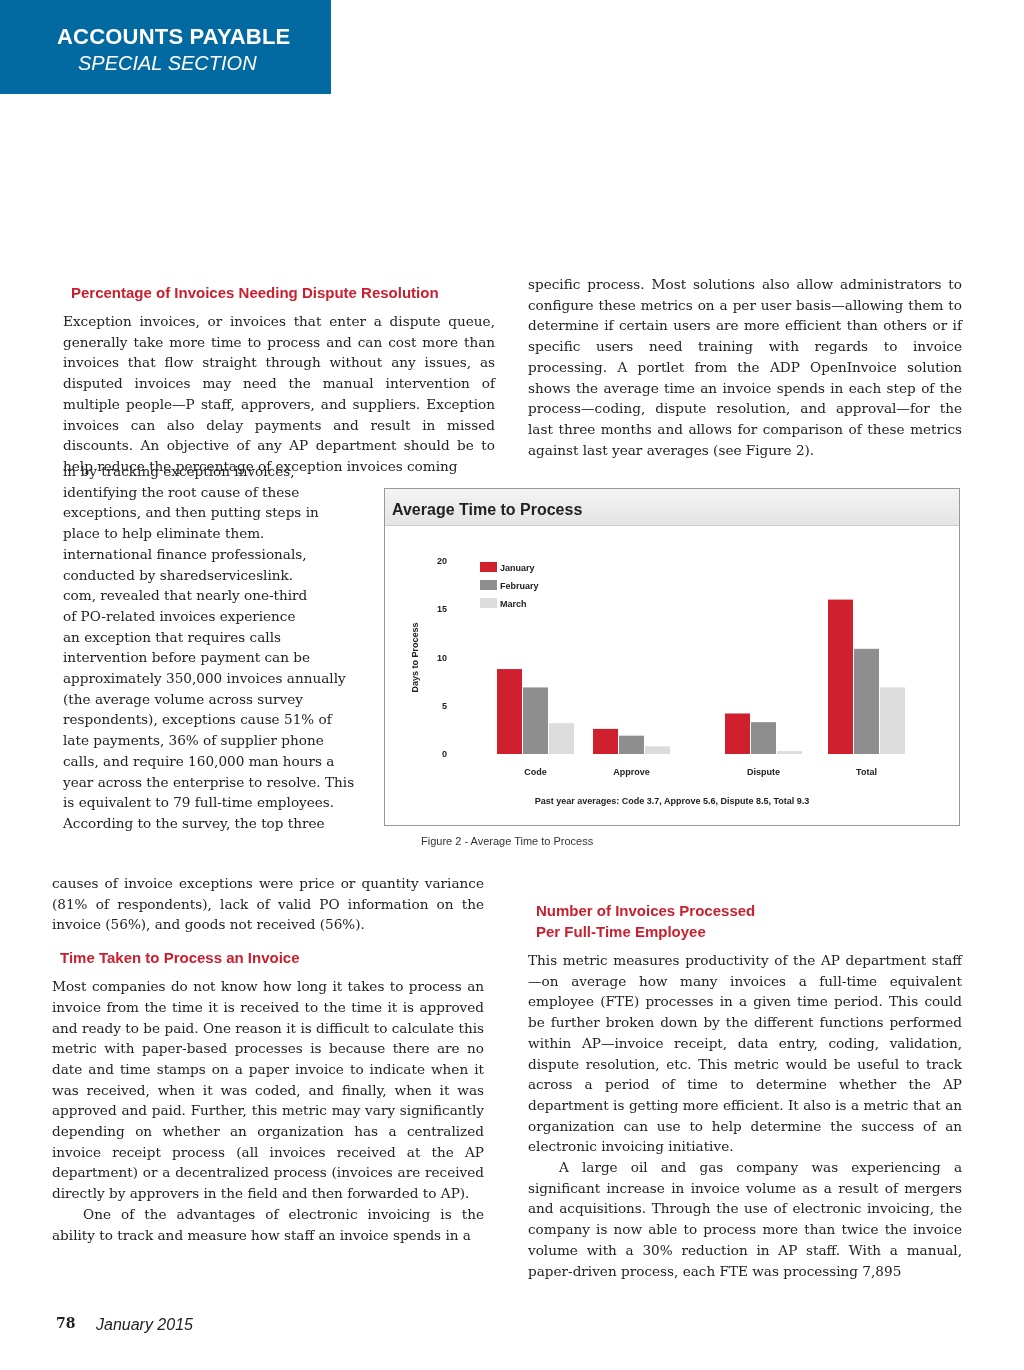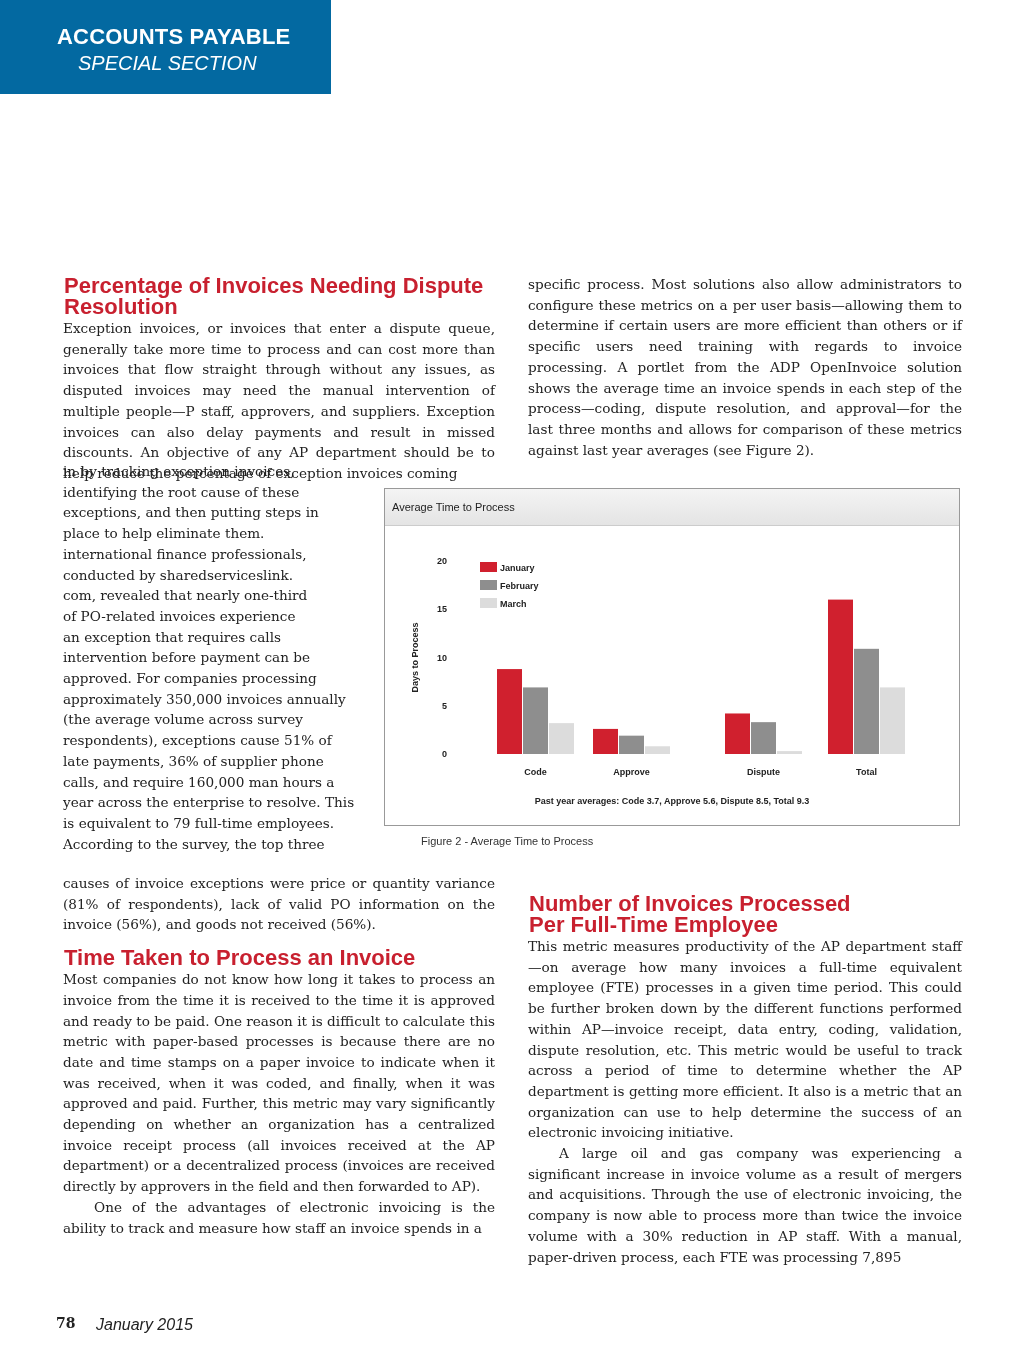--- a/index.html
+++ b/index.html
@@ -3,24 +3,24 @@
 <meta charset="utf-8">
 <style>
   html, body { margin: 0; padding: 0; }
   body { width: 1024px; height: 1370px; background: #ffffff; position: relative; overflow: hidden; font-family: "DejaVu Serif", serif; color: #222; }
   .banner { position: absolute; left: 0; top: 0; width: 331px; height: 94px; background: #0369a1; }
   .banner .t1 { position: absolute; left: 57px; top: 24px; font-family: "Liberation Sans", sans-serif; font-weight: bold; color: #fff; font-size: 22px; letter-spacing: 0.2px; }
   .banner .t2 { position: absolute; left: 66px; top: 52px; font-family: Liberation Sans, sans-serif; font-style: italic; color: #fff; font-size: 20px; margin-left: 12px; }
   .col { position: absolute; font-size: 13.6px; line-height: 20.7px; }
   .col p { margin: 0; }
   .indent { text-indent: 31px; }
-  h2 { margin: 1px; font-family: "Liberation Sans", sans-serif; font-weight: bold; color: #c8202f; font-size: 22px; line-height: 21px; }
+  h2 { margin: 8px; font-family: "Liberation Sans", sans-serif; font-weight: bold; color: #c8202f; font-size: 15px; line-height: 21px; }
   .figure { position: absolute; left: 384px; top: 488px; width: 576px; height: 338px; border: 1px solid #999; box-sizing: border-box; background: #fff; }
   .fig-head { position: absolute; left: 0; top: 0; right: 0; height: 36px; background: linear-gradient(#f4f4f4, #e4e4e4); border-bottom: 1px solid #ccc; }
-  .fig-title { position: absolute; left: 7px; top: 12px; font-family: "Liberation Sans", sans-serif; font-weight: normal; font-size: 11px; color: #222; }
+  .fig-title { position: absolute; left: 7px; top: 12px; font-family: "Liberation Sans", sans-serif; font-weight: bold; font-size: 16px; color: #222; }
   .caption { position: absolute; left: 385px; top: 835px; font-family: "Liberation Sans", sans-serif; font-size: 11px; color: #333; padding-left: 36px; }
   svg text { font-family: "Liberation Sans", sans-serif; }
   .footer-num { position: absolute; left: 56px; top: 1315px; font-family: "DejaVu Serif", serif; font-weight: bold; font-size: 14px; }
   .footer-date { position: absolute; left: 96px; top: 1316px; font-family: "Liberation Sans", sans-serif; font-style: italic; font-size: 16px; }
 </style>
 </head>
 <body>
 
 <div class="banner">
   <div class="t1">ACCOUNTS PAYABLE</div>
@@ -36,32 +36,31 @@
     <div>in by tracking exception invoices,</div>
     <div>identifying the root cause of these</div>
     <div>exceptions, and then putting steps in</div>
     <div>place to help eliminate them.</div>
     <div>international finance professionals,</div>
     <div>conducted by sharedserviceslink.</div>
     <div>com, revealed that nearly one-third</div>
     <div>of PO-related invoices experience</div>
     <div>an exception that requires calls</div>
     <div>intervention before payment can be</div>
-    <div>approved. For companies processing</div>
     <div>approximately 350,000 invoices annually</div>
     <div>(the average volume across survey</div>
     <div>respondents), exceptions cause 51% of</div>
     <div>late payments, 36% of supplier phone</div>
     <div>calls, and require 160,000 man hours a</div>
     <div>year across the enterprise to resolve. This</div>
     <div>is equivalent to 79 full-time employees.</div>
     <div>According to the survey, the top three</div>
   </div>
 
-<div class="col" style="left:63px; top:873px; width:432px;">
+<div class="col" style="left:52px; top:873px; width:432px;">
   <p style="text-align:justify;">causes of invoice exceptions were price or quantity variance (81% of respondents), lack of valid PO information on the invoice (56%), and goods not received (56%).</p>
   <h2 style="margin-top:12px;">Time Taken to Process an Invoice</h2>
   <p style="text-align:justify;">Most companies do not know how long it takes to process an invoice from the time it is received to the time it is approved and ready to be paid. One reason it is difficult to calculate this metric with paper-based processes is because there are no date and time stamps on a paper invoice to indicate when it was received, when it was coded, and finally, when it was approved and paid. Further, this metric may vary significantly depending on whether an organization has a centralized invoice receipt process (all invoices received at the AP department) or a decentralized process (invoices are received directly by approvers in the field and then forwarded to AP).</p>
   <p class="indent" style="text-align:justify;">One of the advantages of electronic invoicing is the ability to track and measure how staff an invoice spends in a</p>
 </div>
 
 <div class="col" style="left:528px; top:274px; width:434px;">
   <p style="text-align:justify;">specific process. Most solutions also allow administrators to configure these metrics on a per user basis—allowing them to determine if certain users are more efficient than others or if specific users need training with regards to invoice processing. A portlet from the ADP OpenInvoice solution shows the average time an invoice spends in each step of the process—coding, dispute resolution, and approval—for the last three months and allows for comparison of these metrics against last year averages (see Figure 2).</p>
 </div>
 

